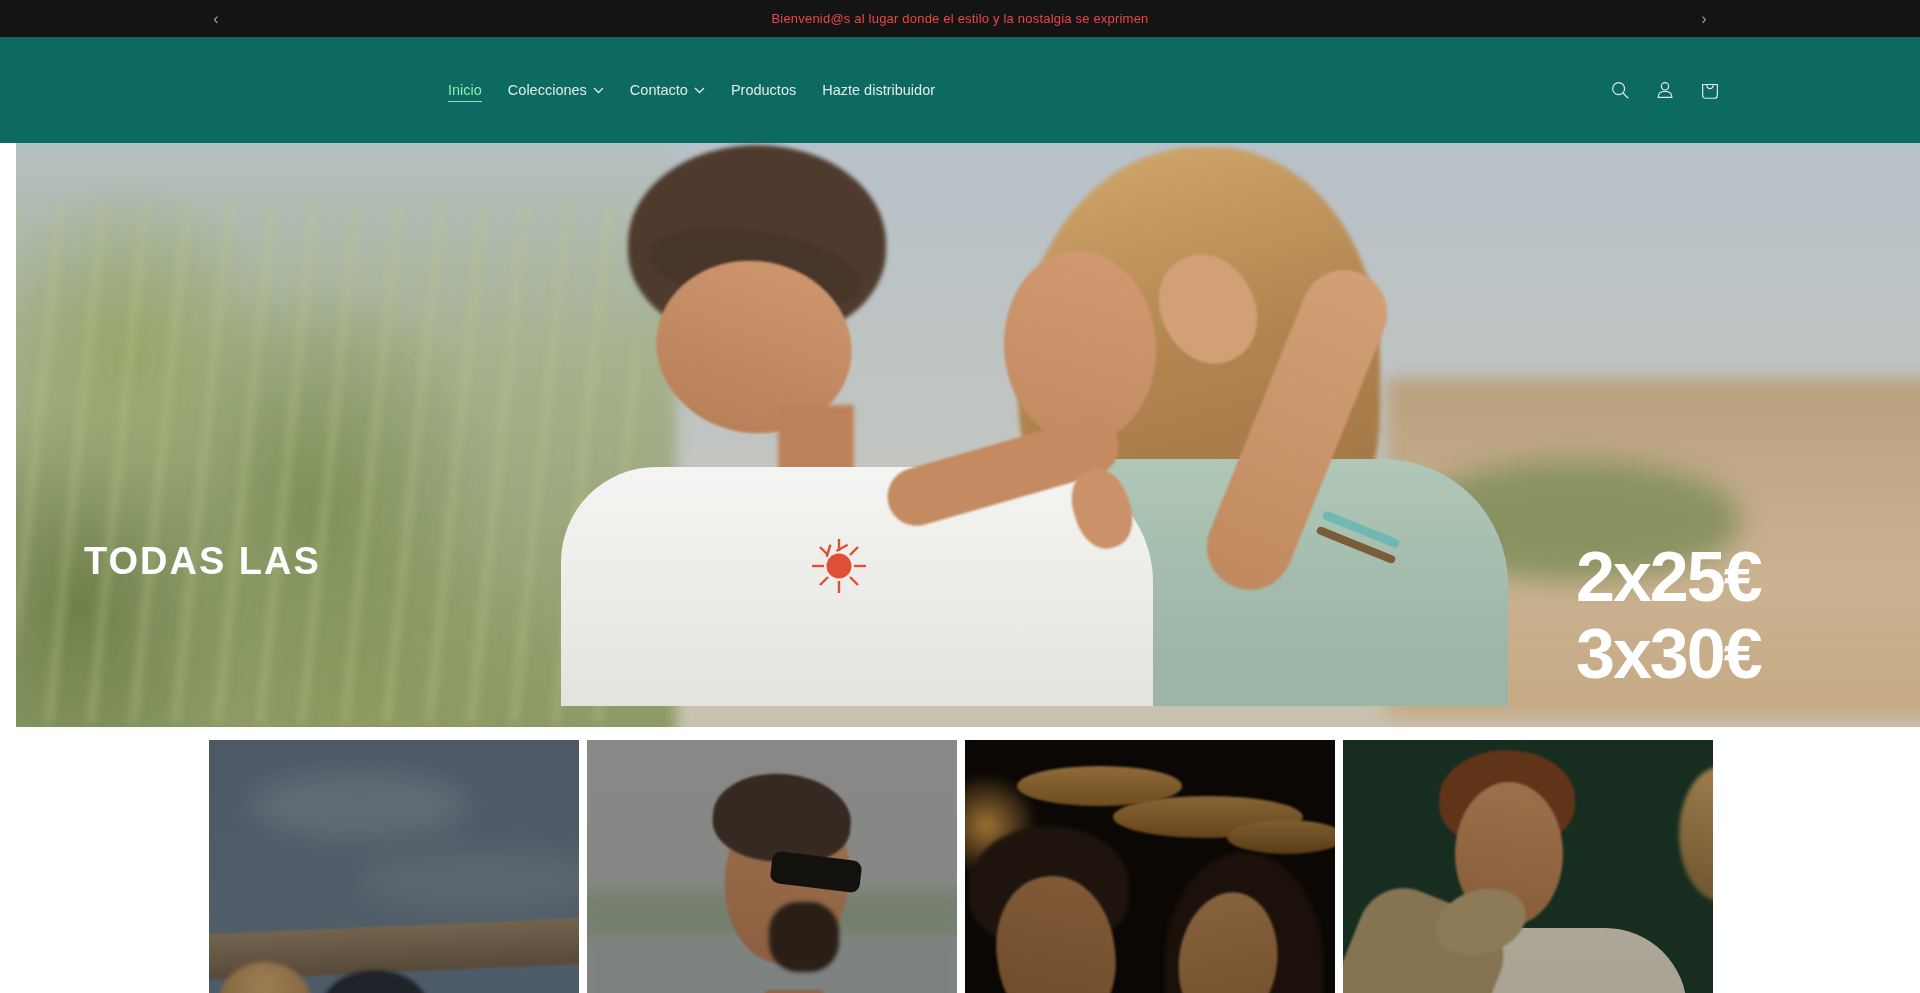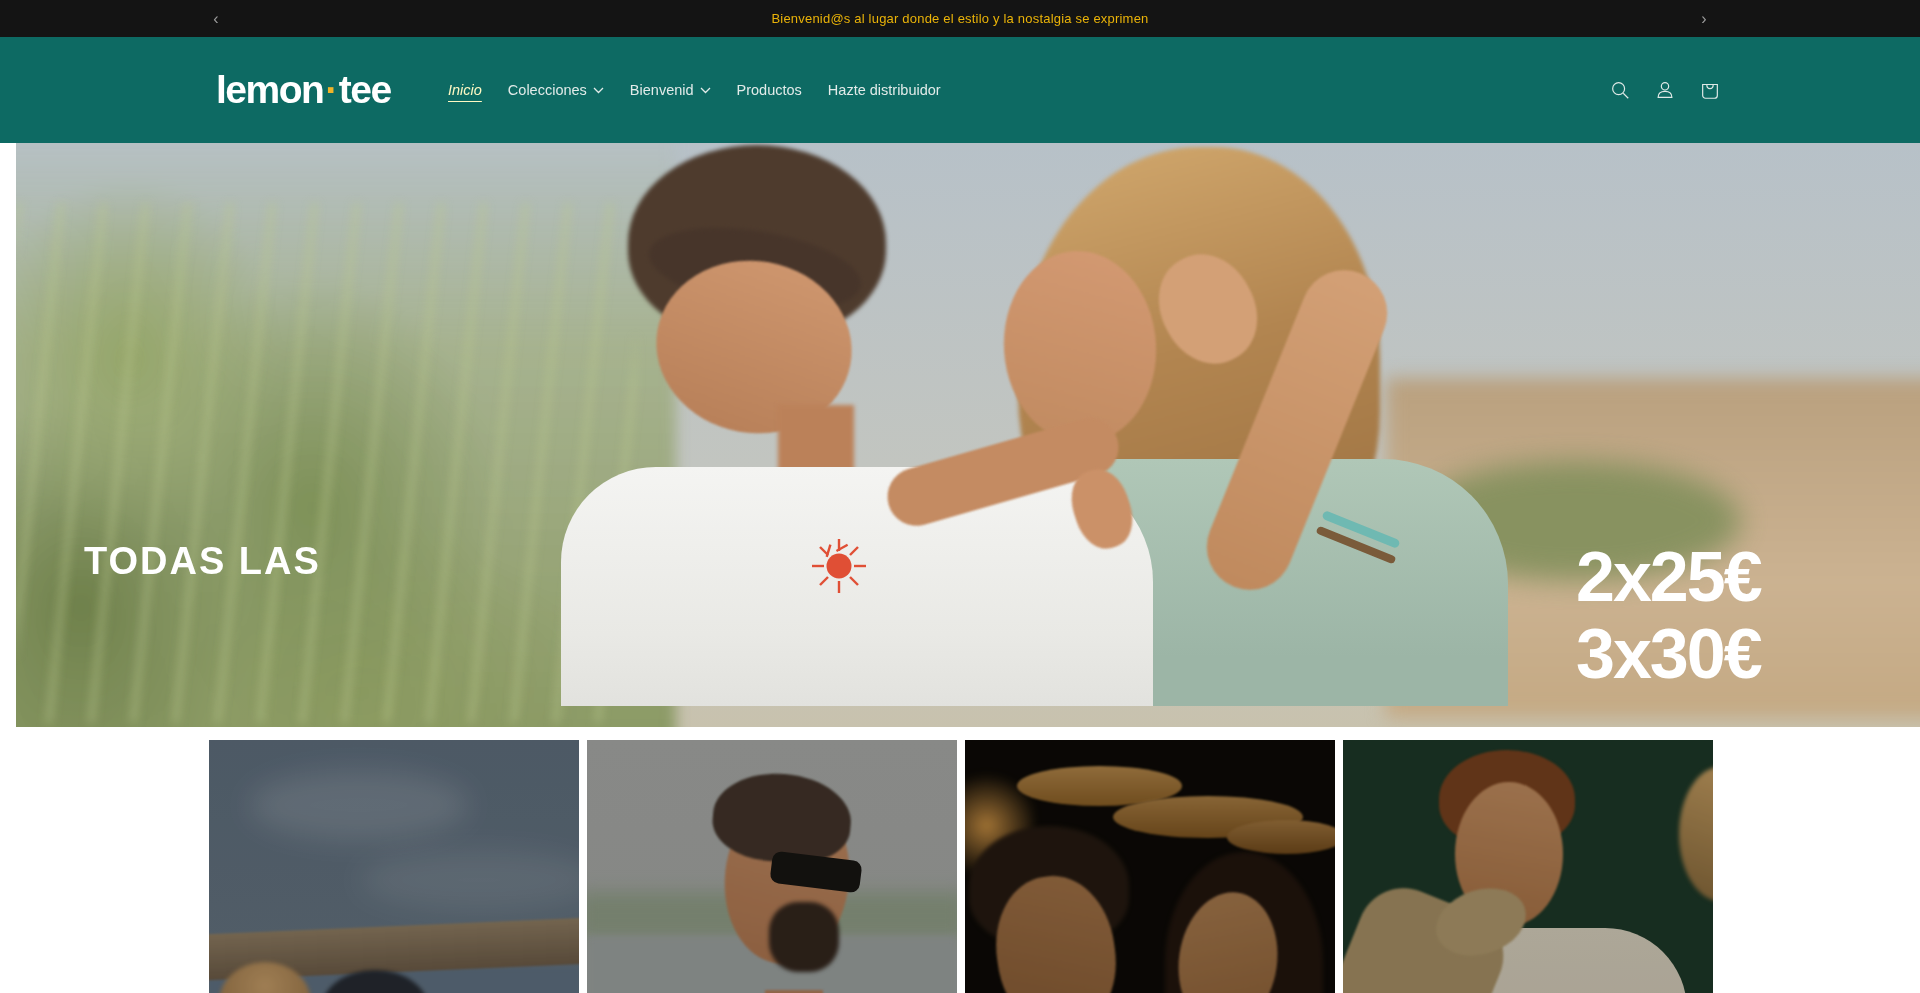--- a/index.html
+++ b/index.html
@@ -8,21 +8,21 @@
     background:#ffffff;
     font-family:"Liberation Sans","DejaVu Sans",sans-serif;
     -webkit-font-smoothing:antialiased;
   }
   .abs{position:absolute;}
 
   
   .announcement{position:absolute;left:0;top:0;width:1920px;height:37px;background:#141414;}
   .announcement .ann-text{
     position:absolute;left:0;top:0;width:100%;height:37px;line-height:37px;text-align:center;
-    color:#eab308;font-size:13px;letter-spacing:.2px;
+    color:#ef4444;font-size:13px;letter-spacing:.2px;
   }
   .ann-arrow{
     position:absolute;top:0;width:30px;height:37px;line-height:36px;text-align:center;
     color:#9b9b9b;font-size:16px;background:none;border:none;cursor:pointer;padding:0;
   }
   .ann-prev{left:201px;}
   .ann-next{left:1689px;}
 
   
   .header{position:absolute;left:0;top:37px;width:1920px;height:106px;background:#0d6a63;}
@@ -31,21 +31,21 @@
     font-size:39px;font-weight:800;color:#ffffff;letter-spacing:-1.5px;cursor:pointer;
   }
   .logo .logo-dot{color:#f0b429;margin:0 2px;font-weight:800;}
   .nav{
     position:absolute;left:448px;top:0;height:106px;display:flex;align-items:center;gap:26px;
   }
   .nav-item{
     display:flex;align-items:center;gap:6px;color:#e2ebe9;font-size:14.5px;cursor:pointer;
   }
   .nav-item.active .nav-label{
-    text-decoration:underline;text-underline-offset:6px;text-decoration-thickness:1px;color:#fef9c3;font-style:italic;
+    text-decoration:underline;text-underline-offset:6px;text-decoration-thickness:1px;color:#86efac;
   }
   .nav-caret{width:11px;height:7px;display:block;}
   .header-icons{
     position:absolute;right:198px;top:0;height:106px;display:flex;align-items:center;gap:21px;
   }
   .icon-btn{
     width:24px;height:24px;display:flex;align-items:center;justify-content:center;
     background:none;border:none;cursor:pointer;padding:0;
   }
   .icon-btn svg{width:22px;height:22px;stroke:#dfe9e7;fill:none;stroke-width:1.3;}
@@ -149,37 +149,32 @@
 </head>
 <body>
 
 <div class="announcement">
   <button class="ann-arrow ann-prev">‹</button>
   <div class="ann-text">Bienvenid@s al lugar donde el estilo y la nostalgia se exprimen</div>
   <button class="ann-arrow ann-next">›</button>
 </div>
 
 <div class="header">
-  <div class="logo">
-    <span>lemon</span>
-      <span class="logo-dot">·</span>
-      <span>tee</span>
-  </div>
   <nav class="nav">
     <div class="nav-item active">
       <span class="nav-label">Inicio</span>
     </div>
     <div class="nav-item">
       <span class="nav-label">Colecciones</span>
       <svg class="nav-caret" viewBox="0 0 11 7">
           <path d="M1 1 L5.5 5.5 L10 1" fill="none" stroke="#e2ebe9" stroke-width="1.3"></path>
         </svg>
     </div>
     <div class="nav-item">
-      <span class="nav-label">Bienvenid</span>
+      <span class="nav-label">Contacto</span>
       <svg class="nav-caret" viewBox="0 0 11 7">
           <path d="M1 1 L5.5 5.5 L10 1" fill="none" stroke="#e2ebe9" stroke-width="1.3"></path>
         </svg>
     </div>
     <div class="nav-item">
       <span class="nav-label">Productos</span>
     </div>
     <div class="nav-item">
       <span class="nav-label">Hazte distribuidor</span>
     </div>

